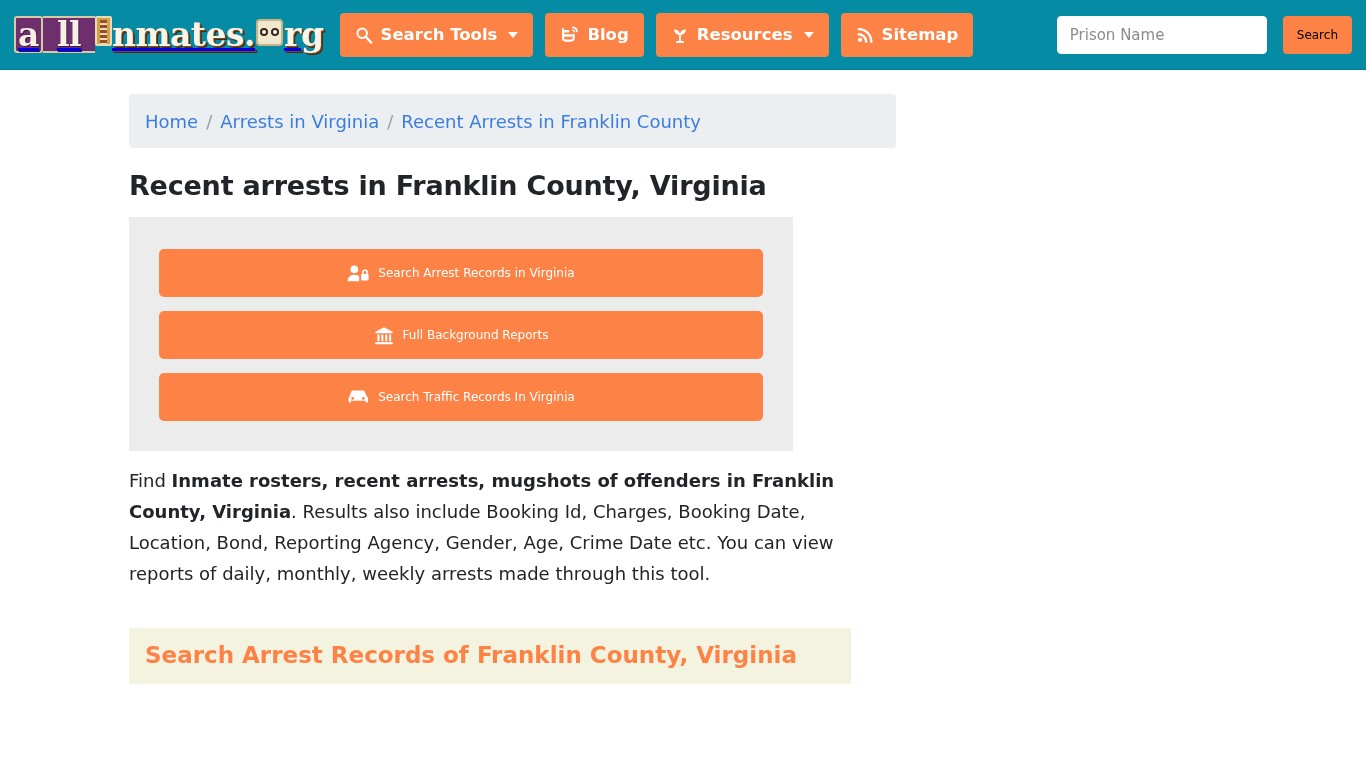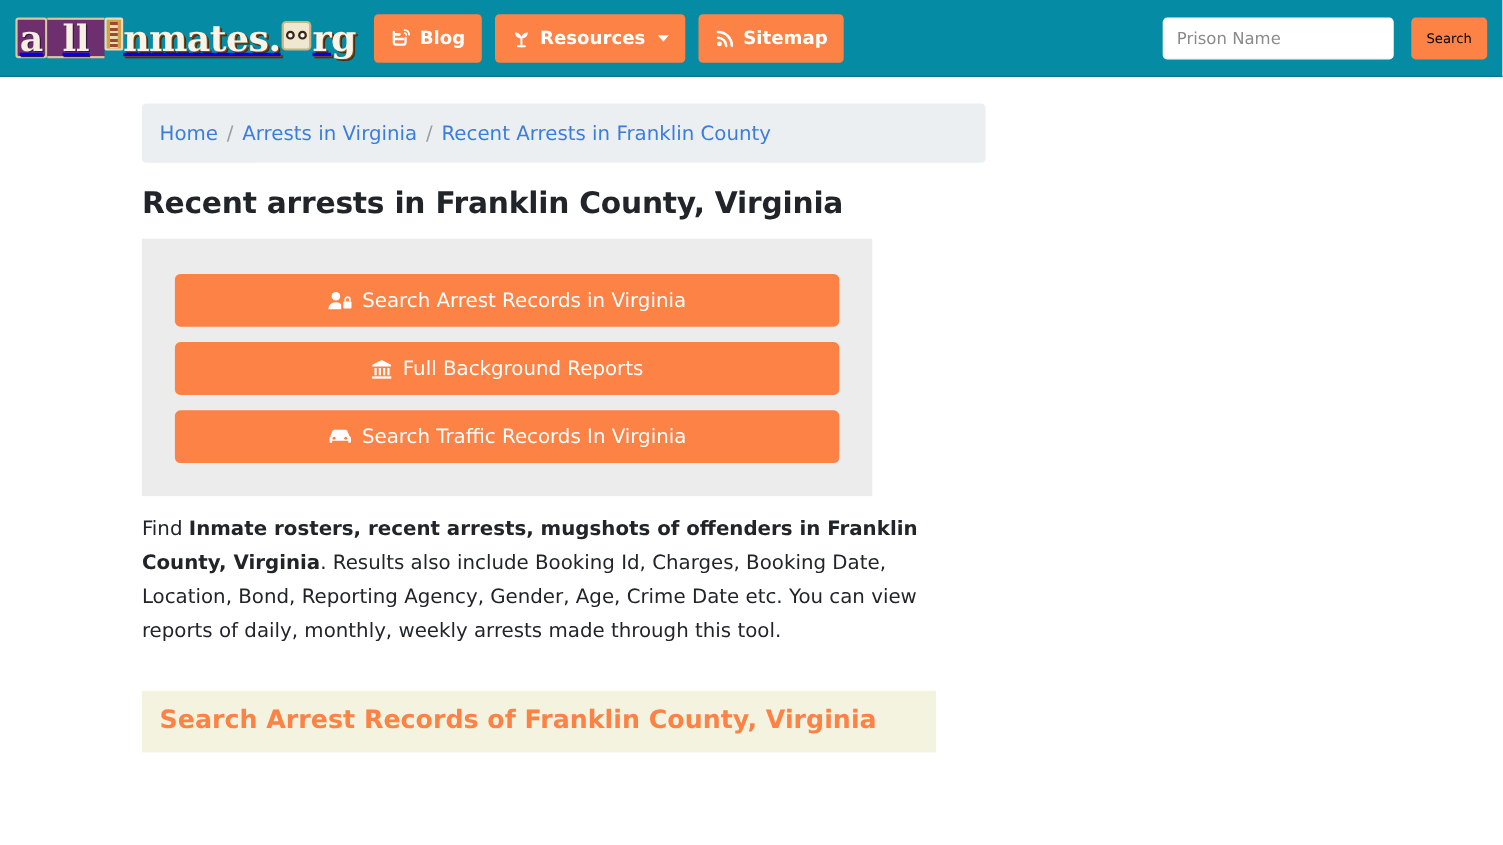--- a/index.html
+++ b/index.html
@@ -197,21 +197,21 @@
     flex-direction: column;
     gap: 14px;
   }
   .big-btn {
     width: 604px;
     height: 48px;
     background: #fd8245;
     border: none;
     border-radius: 5px;
     color: #ffffff;
-    font-size: 18px;
+    font-size: 12px;
     display: flex;
     align-items: center;
     justify-content: center;
     gap: 9px;
     cursor: pointer;
     font-family: "DejaVu Sans", "Liberation Sans", sans-serif;
   }
   .big-btn .ic { display: inline-flex; align-items: center; }
 
   .lead {
@@ -247,20 +247,30 @@
         <span class="logo-dot-o">
           <span class="eye l"></span>
           <span class="eye r"></span>
         </span>
         <span class="logo-rest">rg</span>
     </span>
   </a>
 
   <div class="nav-btns">
 
+    <button class="nav-btn">
+      <span class="ic">
+        <svg width="18" height="18" viewBox="0 0 20 20">
+            <circle cx="8" cy="8" r="5.3" fill="none" stroke="#fff" stroke-width="2.2"></circle>
+            <line x1="12" y1="12" x2="18" y2="18.5" stroke="#fff" stroke-width="2.6" stroke-linecap="round"></line>
+          </svg>
+      </span>
+      <span>Search Tools</span>
+      <span class="caret"></span>
+    </button>
 
     <button class="nav-btn">
       <span class="ic">
         <svg width="19" height="19" viewBox="0 0 20 20">
             <path d="M4 6.5h4.5M4 11h8" stroke="#fff" stroke-width="2.6" stroke-linecap="round"></path>
             <path d="M3.2 4.2v9.6a2.6 2.6 0 0 0 2.6 2.6h6a2.6 2.6 0 0 0 2.6-2.6V10" stroke="#fff" stroke-width="2.2" fill="none" stroke-linecap="round"></path>
             <path d="M13.5 2.5a4.6 4.6 0 0 1 4.3 4.3" stroke="#fff" stroke-width="1.8" fill="none" stroke-linecap="round"></path>
             <path d="M13.6 5.4a2 2 0 0 1 1.6 1.6" stroke="#fff" stroke-width="1.6" fill="none" stroke-linecap="round"></path>
           </svg>
       </span>

